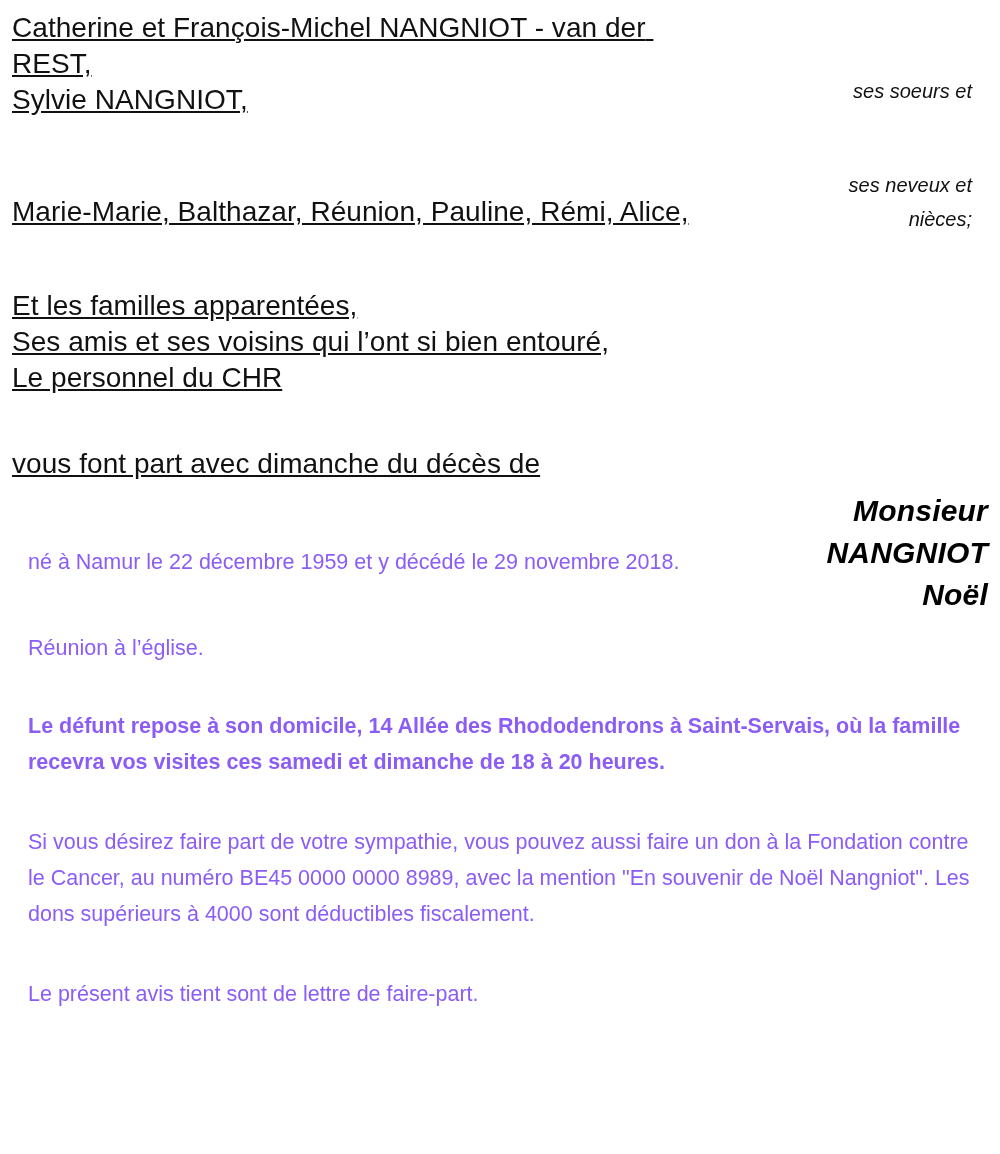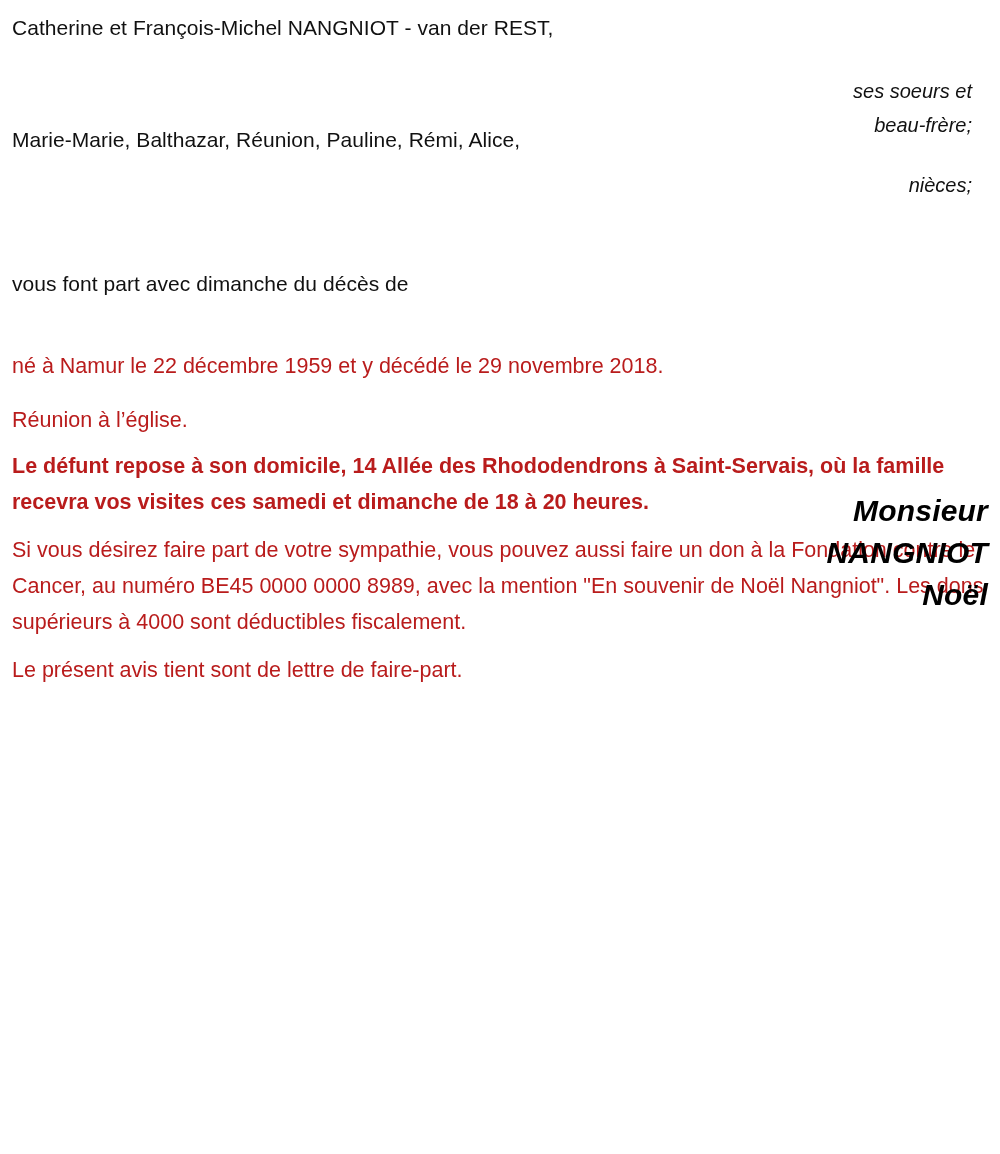--- a/index.html
+++ b/index.html
@@ -19,25 +19,26 @@
   .page {
     position: relative;
     width: 1000px;
     height: 1154px;
     box-sizing: border-box;
     padding: 10px 12px 0 12px;
   }
 
   
   .block {
-    font-size: 21px;
+    font-size: 28px;
     line-height: 36px;
     letter-spacing: 0.05px;
     color: #111111;
     max-width: 700px;
+    text-decoration: underline;
   }
 
   .line { white-space: pre-wrap; }
   .spacer-lg { height: 44px; }
 
   
   .rel-caption {
     position: absolute;
     right: 28px;
     width: 340px;
@@ -61,62 +62,68 @@
     font-style: italic;
     font-size: 30px;
     line-height: 42px;
     letter-spacing: 0.2px;
     color: #000000;
   }
 
   .bold { font-weight: bold; }
 
   p.para {
-    margin: 0;
+    margin: 16px;
     font-size: 21.5px;
     line-height: 36px;
-    color: #b91c1c;
+    color: #8b5cf6;
   }
 
   .col-narrow { max-width: 660px; }
   .col-full  { max-width: 980px; }
 </style>
 </head>
 <body>
 
 <div class="page">
 
   <div class="rel-caption" id="rel-soeurs">
     <div class="line">ses soeurs et</div>
-    <div class="line">beau-frère;</div>
   </div>
 
   <div class="rel-caption" id="rel-neveux">
+    <div class="line">ses neveux et</div>
     <div class="line">nièces;</div>
   </div>
 
   <div class="deceased-name">
     <div class="line">Monsieur</div>
     <div class="line">NANGNIOT</div>
     <div class="line">Noël</div>
   </div>
 
   <div class="block">
     <div class="line">Catherine et François-Michel NANGNIOT - van der REST,</div>
+    <div class="line">Sylvie NANGNIOT,</div>
   </div>
 
   <div class="spacer-lg"></div>
   <div style="height:32px"></div>
 
   <div class="block">
     <div class="line">Marie-Marie, Balthazar, Réunion, Pauline, Rémi, Alice,</div>
   </div>
 
   <div style="height:58px"></div>
 
+  <div class="block">
+    <div class="line">Et les familles apparentées,</div>
+    <div class="line">Ses amis et ses voisins qui l’ont si bien entouré,</div>
+    <div class="line">Le personnel du CHR</div>
+  </div>
 
   <div style="height:50px"></div>
 
   <div class="block">
     <div class="line">vous font part avec dimanche du décès de</div>
   </div>
 
   <div style="height:46px"></div>
 
   <p class="para col-narrow">né à Namur le 22 décembre 1959 et y décédé le 29 novembre 2018.</p>

